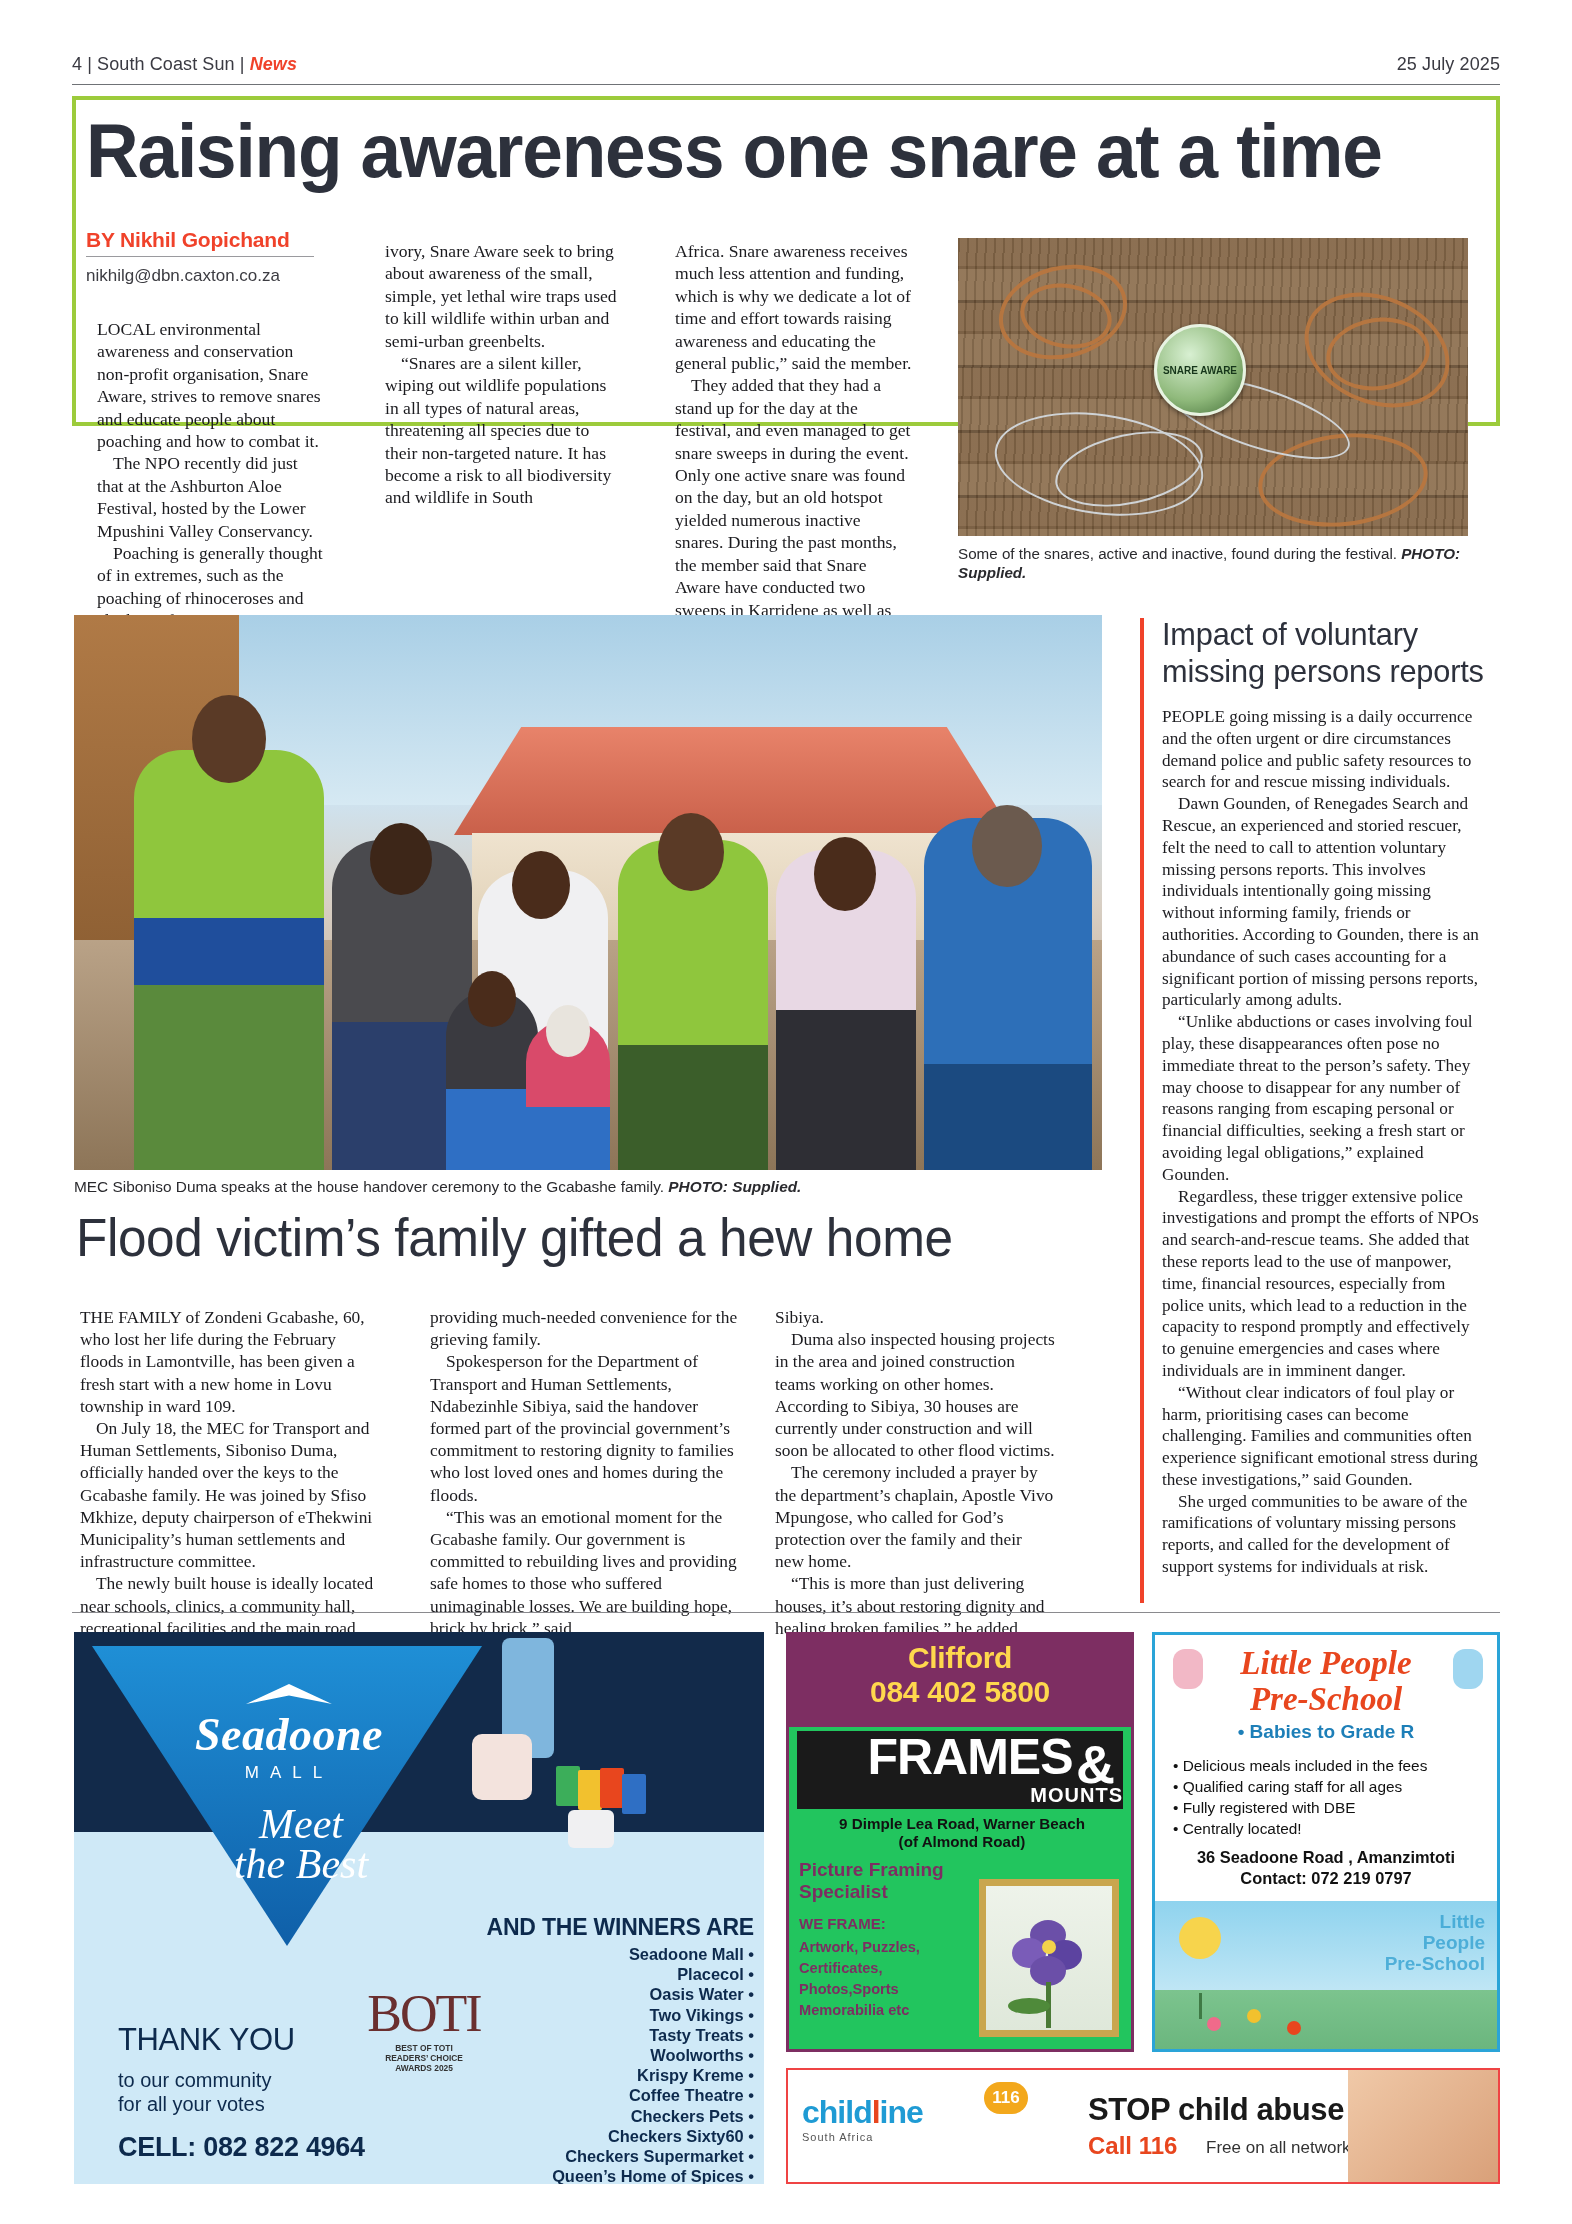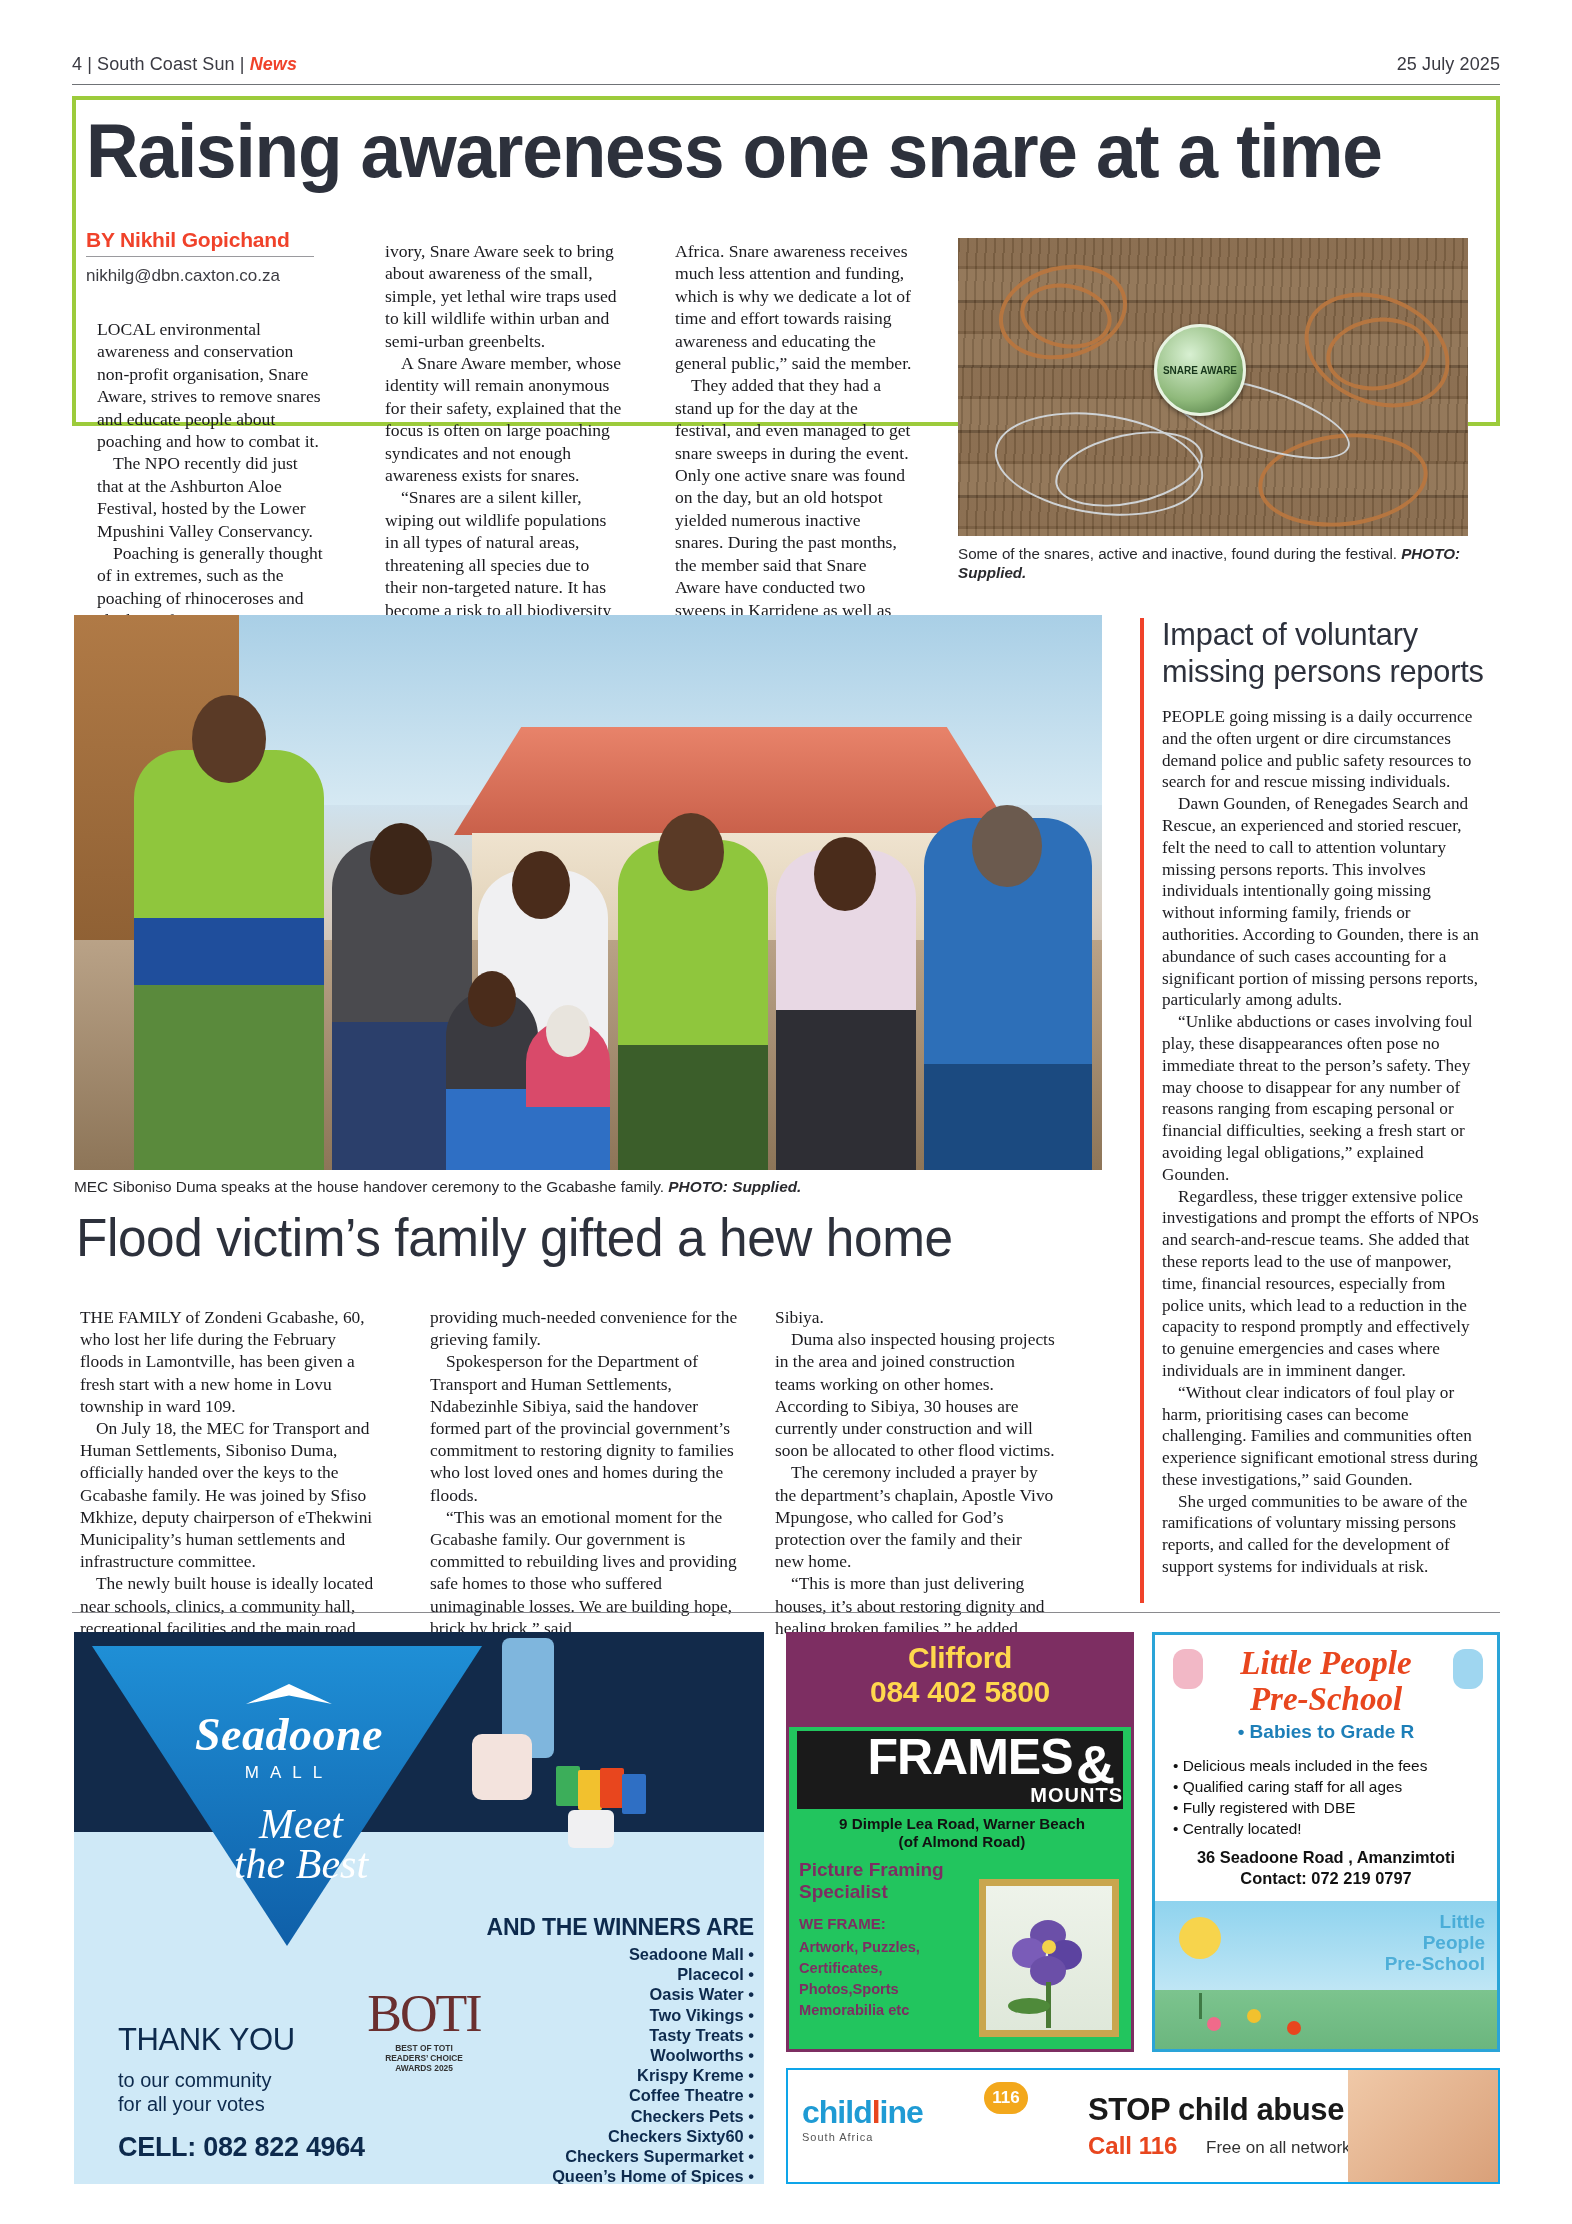--- a/index.html
+++ b/index.html
@@ -387,21 +387,21 @@
     position: absolute; right: 12px; top: 10px; text-align: right;
     font-family: "Liberation Sans", sans-serif; font-weight: bold;
     font-size: 19px; line-height: 21px; color: #2f9fd0; opacity: .75;
   }
   .lp-kid { position: absolute; border-radius: 50%; }
   .lp-flower { position: absolute; width: 14px; height: 14px; border-radius: 50%; }
 
   
   .ad-childline {
     position: absolute; left: 786px; top: 2068px; width: 714px; height: 116px;
-    background: #fff; border: 2px solid #0ea5e9;
+    background: #fff; border: 2px solid #ef4444;
     overflow: hidden;
   }
   .cl-logo {
     position: absolute; left: 14px; top: 24px; width: 180px;
     font-family: "Liberation Sans", sans-serif;
   }
   .cl-logo .word { font-size: 32px; font-weight: bold; color: #1f9bd4; letter-spacing: -1px; }
   .cl-logo .word .o { color: #e8461e; }
   .cl-logo .sa { font-size: 11px; color: #555; letter-spacing: 1px; }
   .cl-116 {
@@ -448,21 +448,20 @@
 <div class="byline-rule"></div>
 <div class="lead-email">nikhilg@dbn.caxton.co.za</div>
 
 <div class="lead-col" id="lead-col-1">
   <p>LOCAL environmental awareness and conservation non-profit organisation, Snare Aware, strives to remove snares and educate people about poaching and how to combat it.</p>
   <p>The NPO recently did just that at the Ashburton Aloe Festival, hosted by the Lower Mpushini Valley Conservancy.</p>
   <p>Poaching is generally thought of in extremes, such as the poaching of rhinoceroses and elephants for</p>
 </div>
 <div class="lead-col" id="lead-col-2">
   <p>ivory, Snare Aware seek to bring about awareness of the small, simple, yet lethal wire traps used to kill wildlife within urban and semi-urban greenbelts.</p>
-  <p>A Snare Aware member, whose identity will remain anonymous for their safety, explained that the focus is often on large poaching syndicates and not enough awareness exists for snares.</p>
   <p>“Snares are a silent killer, wiping out wildlife populations in all types of natural areas, threatening all species due to their non-targeted nature. It has become a risk to all biodiversity and wildlife in South</p>
 </div>
 <div class="lead-col" id="lead-col-3">
   <p>Africa. Snare awareness receives much less attention and funding, which is why we dedicate a lot of time and effort towards raising awareness and educating the general public,” said the member.</p>
   <p>They added that they had a stand up for the day at the festival, and even managed to get snare sweeps in during the event. Only one active snare was found on the day, but an old hotspot yielded numerous inactive snares. During the past months, the member said that Snare Aware have conducted two sweeps in Karridene as well as one in Bhengu and Santo Alberto.</p>
 </div>
 
 <div class="lead-photo">
   <div class="wood"></div>
   <div class="snare-coil" style="left:40px;  top:28px;  width:130px; height:92px;  transform:rotate(-14deg);"></div>

